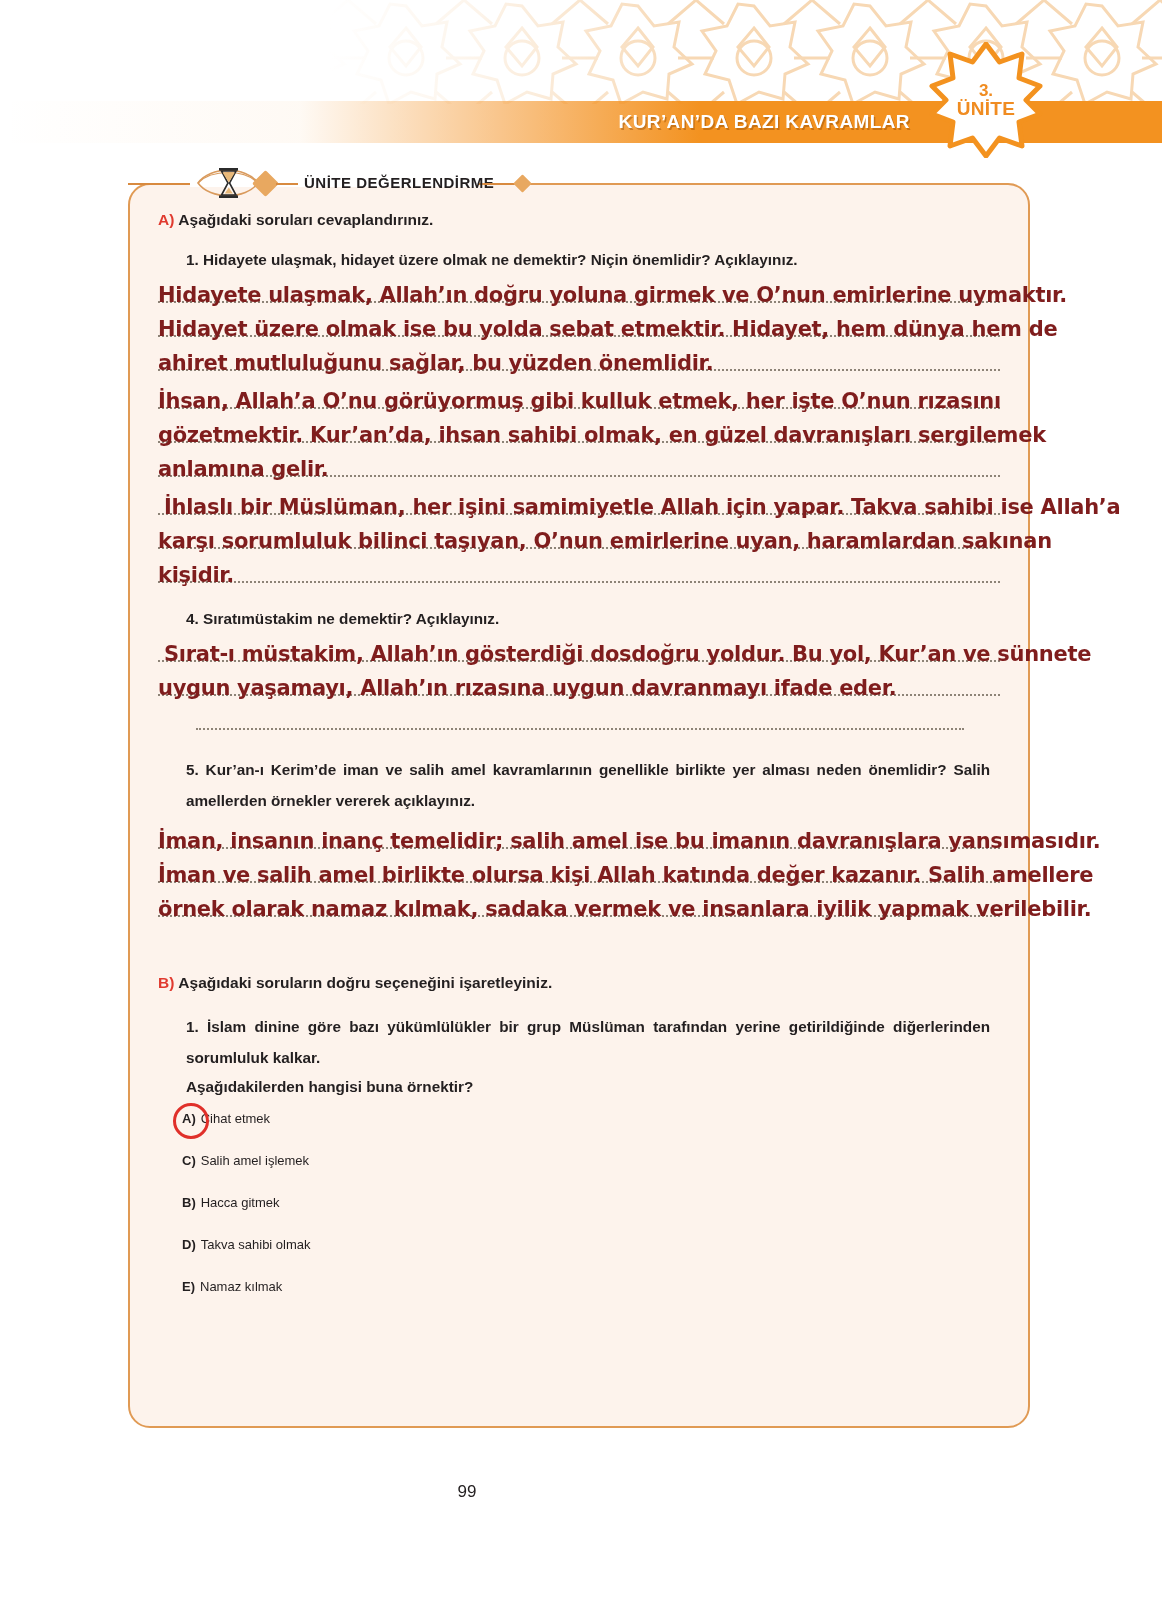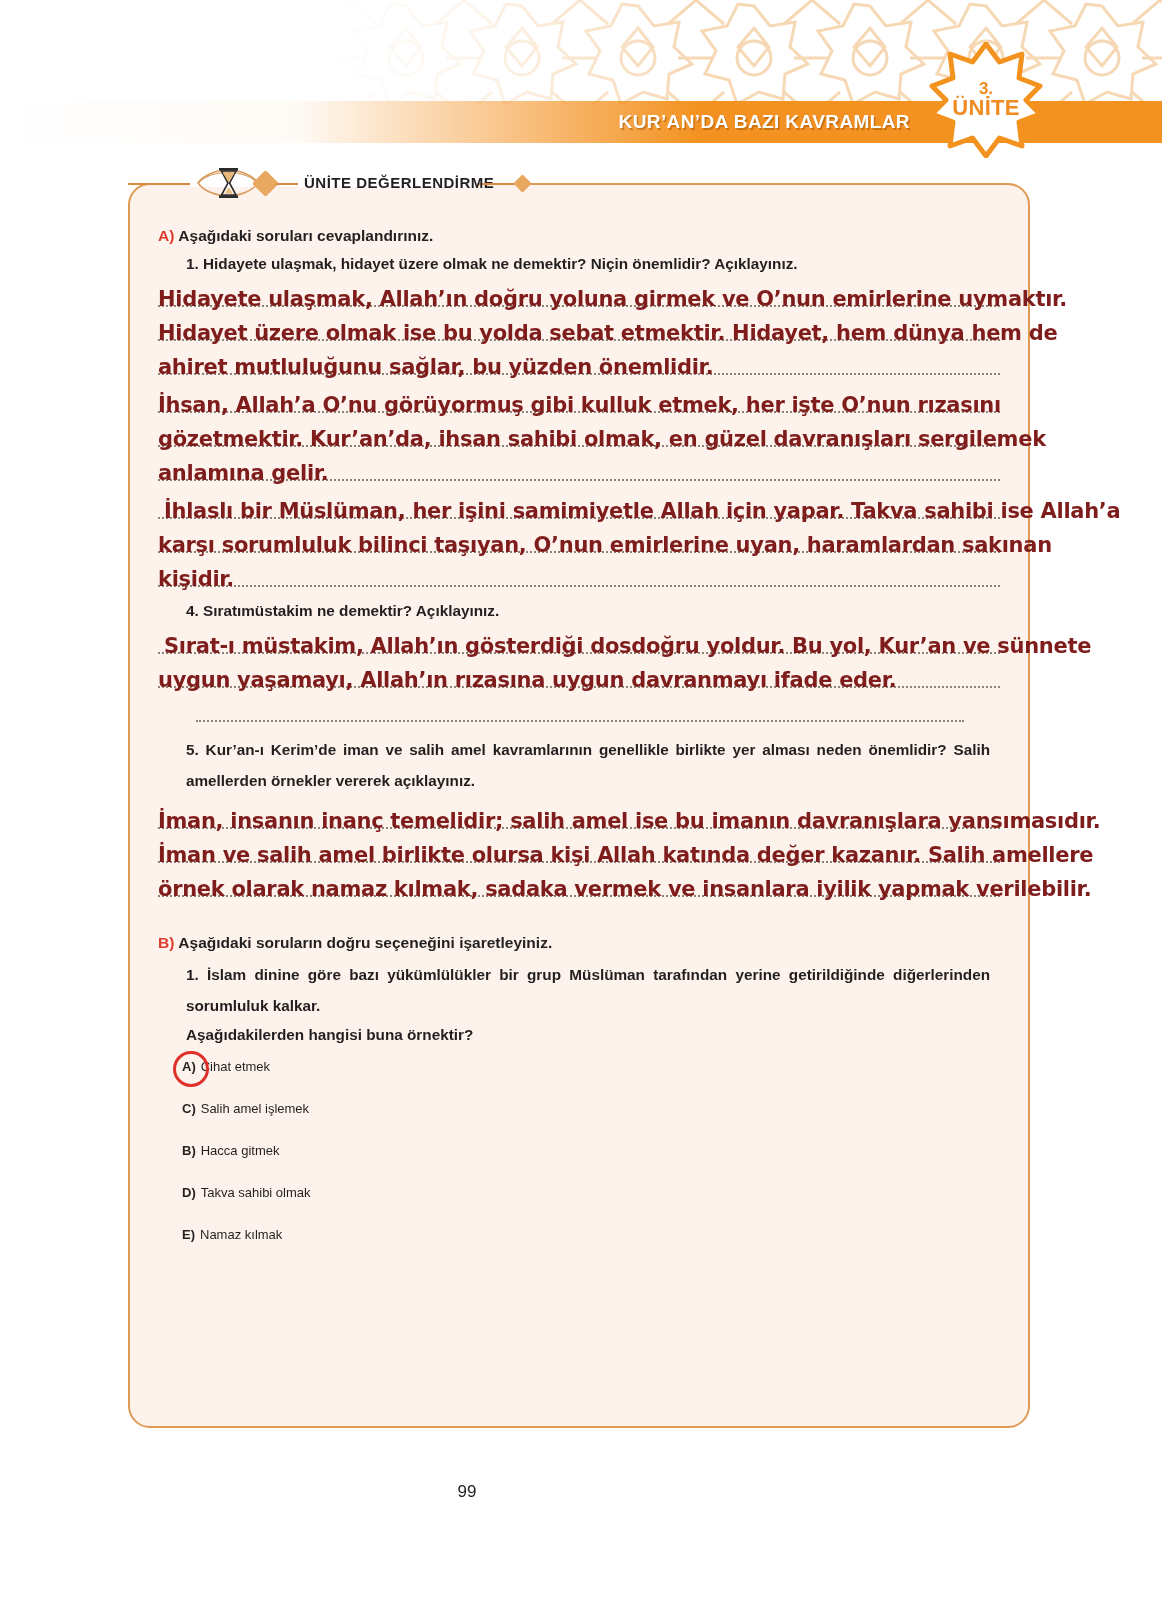--- a/index.html
+++ b/index.html
@@ -78,21 +78,21 @@
     display: flex;
     flex-direction: column;
     align-items: center;
     justify-content: center;
     color: #f08c21;
     font-weight: bold;
     line-height: 1.02;
     pointer-events: none;
   }
   .unit-badge-num { font-size: 17px; }
-  .unit-badge-word { font-size: 22px; letter-spacing: 0.3px; }
+  .unit-badge-word { font-size: 19px; letter-spacing: 0.3px; }
 
   
   .section-header {
     position: absolute;
     top: 165px;
     left: 128px;
     width: 906px;
     height: 36px;
   }
   .sh-line-left {
@@ -170,37 +170,36 @@
     position: absolute;
     top: 0; left: 0;
     width: 902px;
     padding: 26px 26px 0 26px;
     box-sizing: border-box;
   }
 
   
   .part {
     margin-bottom: 4px;
-    margin-top: 16px;
   }
   .part-head {
     font-size: 15.5px;
     font-weight: bold;
     color: #231f20;
     padding-left: 2px;
   }
   .part-letter {
     color: #e03a2f;
     font-weight: bold;
     margin-right: 4px;
   }
 
   
   .question {
-    margin-top: 8px;
+    margin-top: 20px;
     padding-left: 30px;
     font-size: 15.3px;
     font-weight: bold;
     color: #231f20;
     line-height: 1.38;
     text-align: justify;
     padding-right: 16px;
   }
   .question.loose { line-height: 2.0; }
 
@@ -404,21 +403,21 @@
       <div class="ans-line">
         <div class="ans-dots"></div>
         <div class="ans-text">İman ve salih amel birlikte olursa kişi Allah katında değer kazanır. Salih amellere</div>
       </div>
       <div class="ans-line">
         <div class="ans-dots"></div>
         <div class="ans-text">örnek olarak namaz kılmak, sadaka vermek ve insanlara iyilik yapmak verilebilir.</div>
       </div>
     </div>
 
-    <div class="part" style="margin-top:32px;">
+    <div class="part" style="margin-top:52px;">
       <div class="part-head">
         <span class="part-letter">B)</span><span>Aşağıdaki soruların doğru seçeneğini işaretleyiniz.</span>
       </div>
     </div>
 
     <div class="question loose">
       <span>1.</span>
       <span>İslam dinine göre bazı yükümlülükler bir grup Müslüman tarafından yerine getirildiğinde diğerlerinden sorumluluk kalkar.</span>
     </div>
     <div class="question" style="margin-top:2px;">

